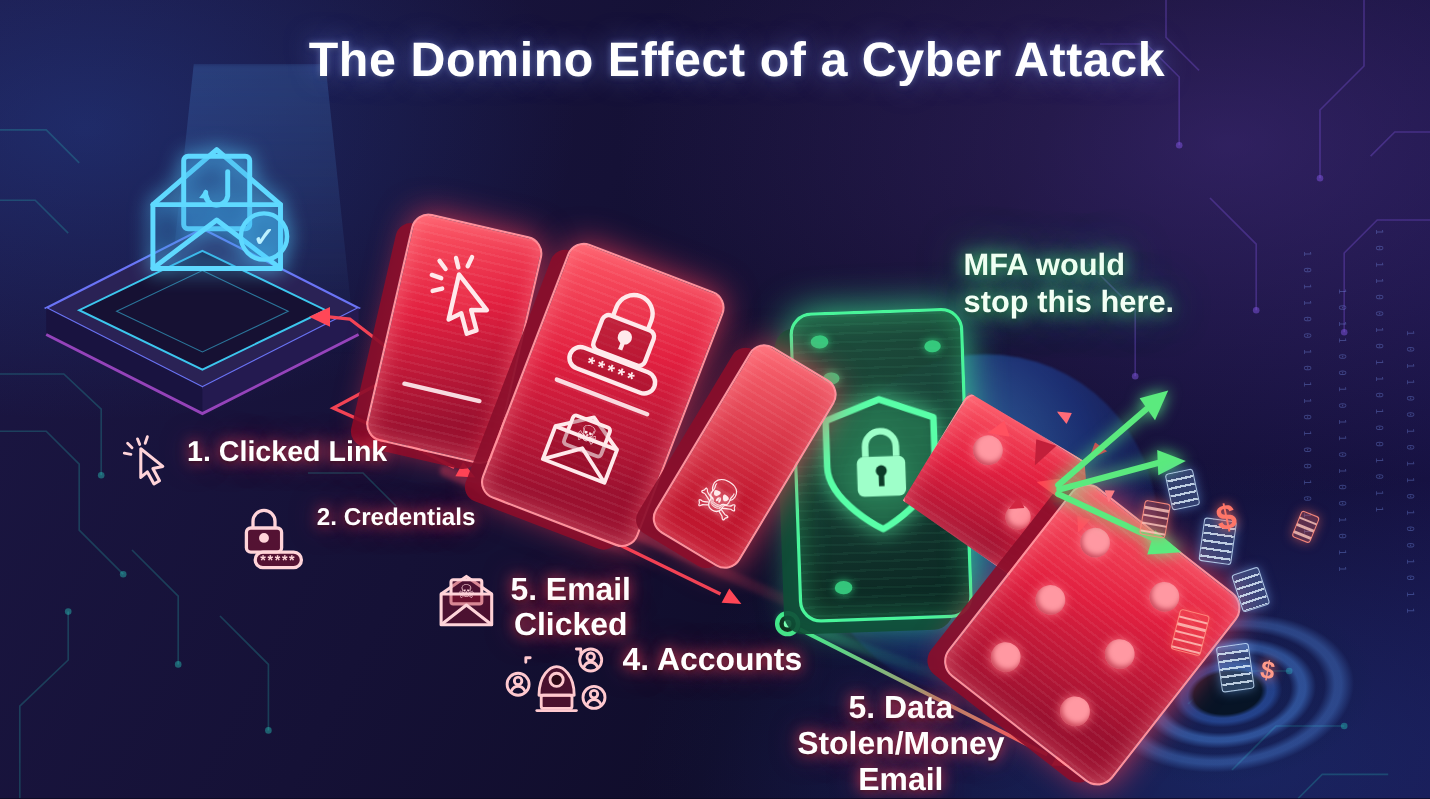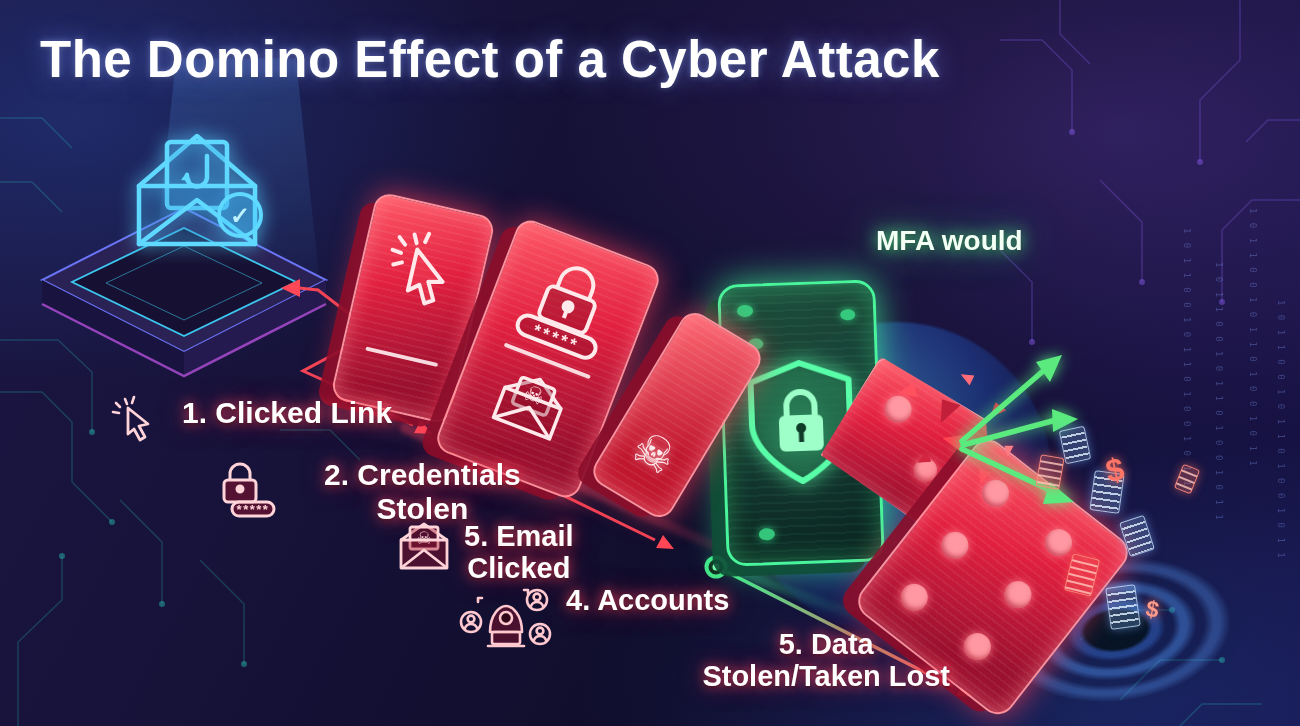--- a/index.html
+++ b/index.html
@@ -11,22 +11,22 @@
       radial-gradient(900px 520px at 86% 18%, rgba(96,62,168,.38), transparent 62%),
       radial-gradient(720px 430px at 6% 16%, rgba(42,92,194,.30), transparent 62%),
       radial-gradient(820px 420px at 86% 96%, rgba(34,86,176,.28), transparent 66%),
       linear-gradient(118deg,#1c1745 0%,#151136 38%,#100d2b 60%,#181349 100%);
   }
   .abs{position:absolute;}
   svg{display:block;overflow:visible;}
 
   
   .title{
-    left:0;right:0;top:30px;text-align:left;
-    font-size:51px;font-weight:800;letter-spacing:.5px;color:#ffffff;
+    left:0;right:0;top:30px;text-align:center;
+    font-size:44px;font-weight:800;letter-spacing:.5px;color:#ffffff;
     text-shadow:0 0 24px rgba(120,140,255,.55),0 0 6px rgba(160,180,255,.5),0 2px 5px rgba(0,0,0,.45);
     padding-left:40px;
   }
   .callout{
     left:876px;top:224px;font-size:28px;font-weight:800;line-height:1.22;color:#f3fff5;
     text-shadow:0 0 16px rgba(86,255,142,.95),0 0 42px rgba(86,255,142,.65),0 2px 4px rgba(0,0,0,.4);
   }
   .step{display:flex;align-items:flex-start;gap:12px;z-index:10;}
   .step-text{
     color:#fff;font-weight:800;line-height:1.12;
@@ -321,38 +321,37 @@
   <div class="abs step" style="left:112px;top:396px;">
     <svg width="46" height="48" viewBox="0 0 46 48">
       <g stroke="#ffd4d9" stroke-width="2.6" fill="none" stroke-linecap="round">
         <line x1="13" y1="3" x2="15" y2="8"></line>
           <line x1="4" y1="7" x2="8" y2="11"></line>
         <line x1="1" y1="16" x2="7" y2="17"></line>
           <line x1="22" y1="1" x2="20" y2="7"></line>
       </g>
       <path d="M16,12 L36,28 L27,30 L33,41 L28,44 L22,33 L16,38 Z" fill="none" stroke="#ffd4d9" stroke-width="2.8" stroke-linejoin="round"></path>
     </svg>
-    <div class="step-text" style="font-size:30px;margin-left:12px;">
+    <div class="step-text" style="font-size:26px;">
       <div>1. Clicked Link</div>
     </div>
   </div>
 
   <div class="abs step" style="left:214px;top:458px;">
     <svg width="62" height="62" viewBox="0 0 62 62">
       <g fill="none" stroke="#ffd4d9" stroke-width="3" stroke-linejoin="round">
         <path d="M16,22 v-6 a10,10 0 0 1 20,0 v6"></path>
         <rect x="10" y="22" width="32" height="22" rx="4" fill="rgba(160,20,45,.45)"></rect>
         <circle cx="26" cy="31" r="3" fill="#ffd4d9"></circle>
         <rect x="18" y="44" width="42" height="14" rx="7" fill="rgba(160,20,45,.45)"></rect>
       </g>
       <text x="39" y="56" text-anchor="middle" font-size="13" font-weight="bold" letter-spacing="1.5" fill="#ffd4d9">*****</text>
     </svg>
-    <div class="step-text tc" style="font-size:30px;margin-left:36px;">
+    <div class="step-text tc" style="font-size:22px;">
       <div>2. Credentials</div>
-      <div>Stolen</div>
     </div>
   </div>
 
   <div class="abs step" style="left:396px;top:520px;">
     <svg width="56" height="52" viewBox="0 0 56 52">
       <g fill="none" stroke="#ffd4d9" stroke-width="2.8" stroke-linejoin="round">
         <polyline points="5,20 28,4 51,20"></polyline>
         <rect x="14" y="7" width="28" height="22" rx="2" fill="rgba(160,20,45,.4)"></rect>
         <polygon points="5,20 51,20 51,48 5,48" fill="rgba(160,20,45,.4)"></polygon>
         <polyline points="5,48 28,30 51,48"></polyline>
@@ -386,24 +385,25 @@
       </g>
     </svg>
     <div class="step-text tc" style="font-size:29px;">
       <div>4. Accounts</div>
     </div>
   </div>
 
   <div class="abs step" style="left:688px;top:628px;width:262px;justify-content:flex-end;">
     <div class="step-text tc" style="font-size:29px;">
       <div>5. Data</div>
-      <div>Stolen/Taken Lost</div>
+      <div>Stolen/Money Email</div>
     </div>
   </div>
 
   <div class="abs callout" style="z-index:10;">
     <div>MFA would</div>
+    <div>stop this here.</div>
   </div>
 
   <div class="abs title" style="z-index:11;">The Domino Effect of a Cyber Attack</div>
 
 
 </div>
 
 </body></html>

